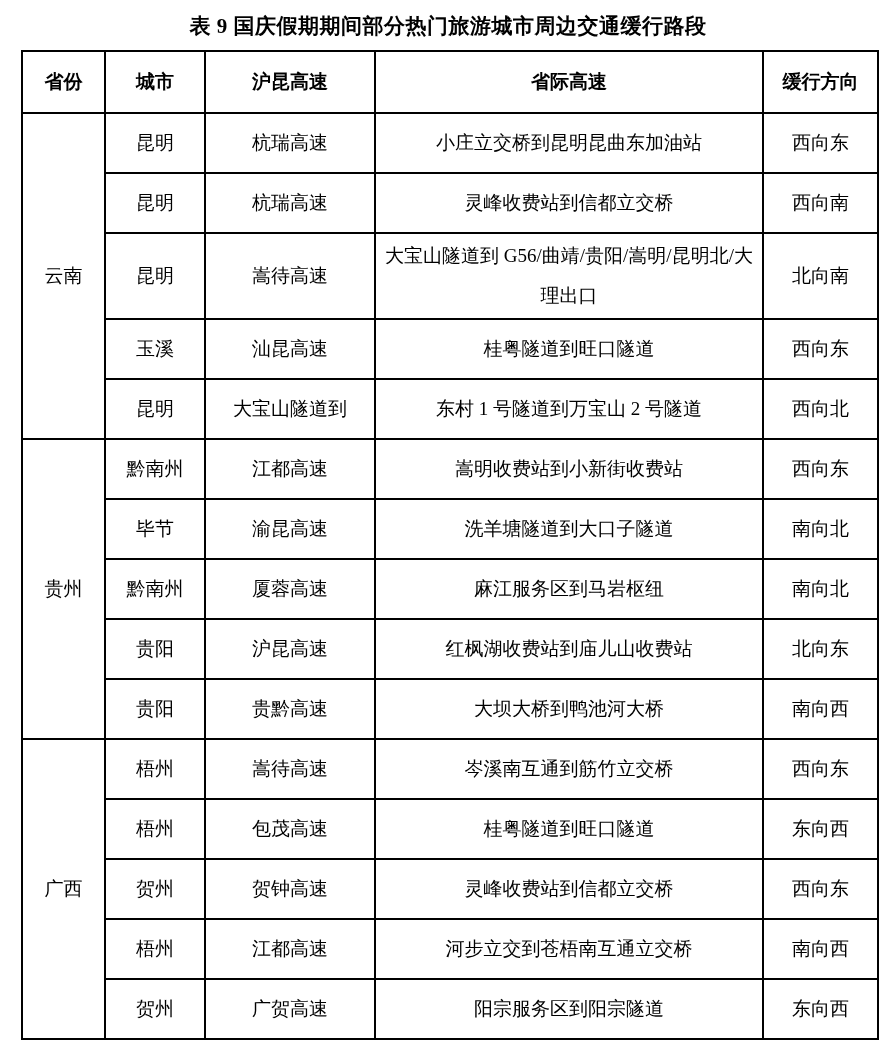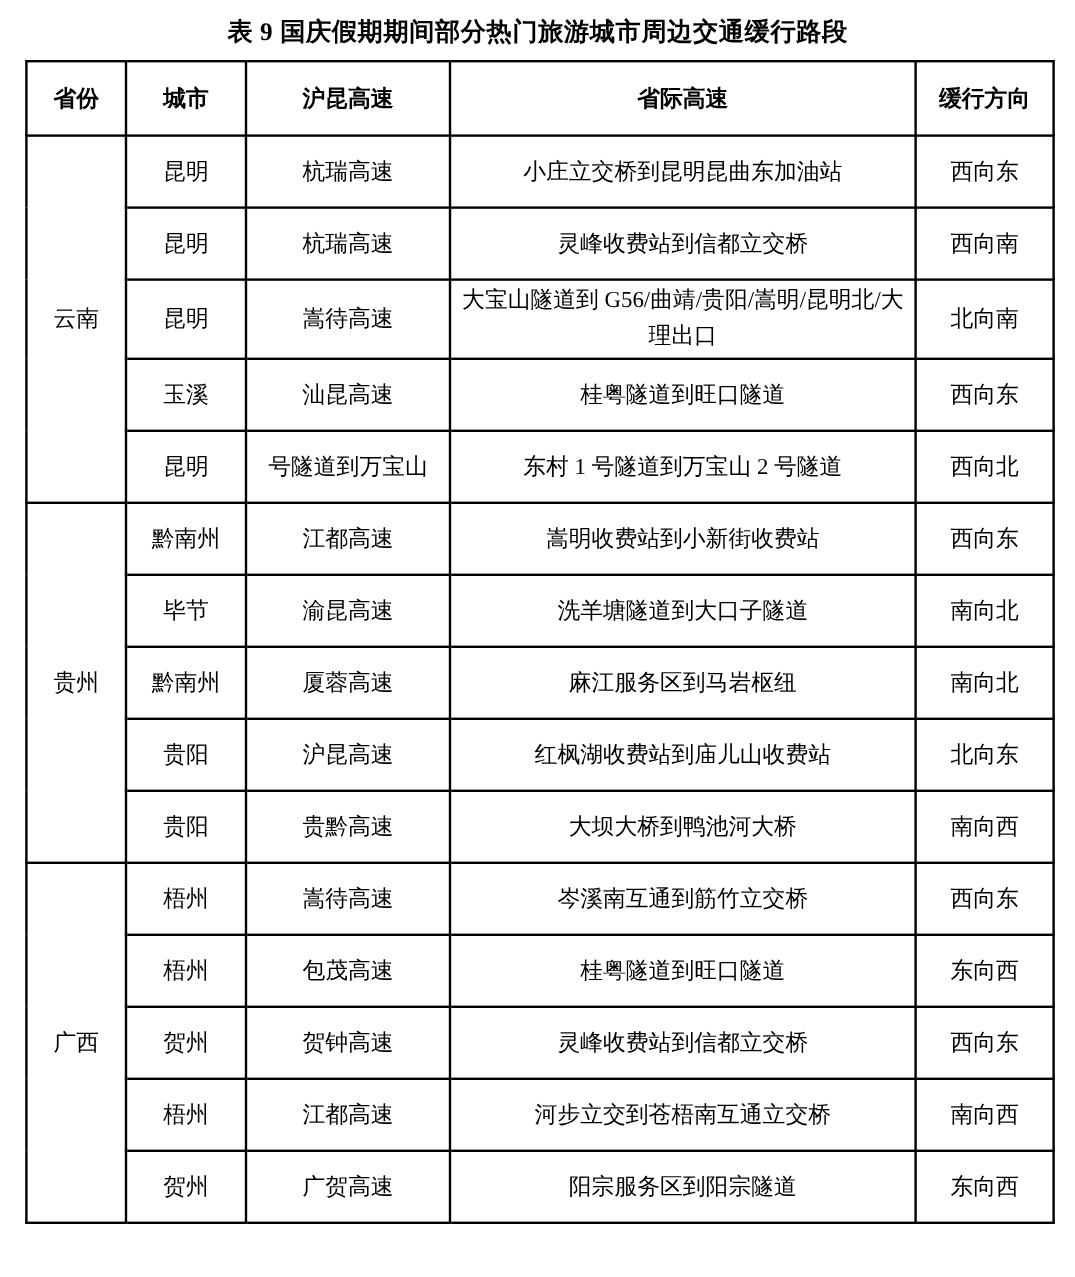--- a/index.html
+++ b/index.html
@@ -46,21 +46,21 @@
     font-weight: bold;
     height: 62px;
   }
   table.traffic-table td {
     height: 60px;
   }
   td.section-wrap {
     text-align: left;
     padding-left: 6px;
     padding-right: 6px;
-    line-height: 30px;
+    line-height: 40px;
     margin-left: 28px;
   }
   col.c-province { width: 83px; }
   col.c-city { width: 100px; }
   col.c-highway { width: 170px; }
   col.c-section { width: 388px; }
   col.c-direction { width: 115px; }
 </style>
 </head>
 <body>
@@ -107,21 +107,21 @@
         <td>北向南</td>
       </tr>
       <tr>
         <td>玉溪</td>
         <td>汕昆高速</td>
         <td>桂粤隧道到旺口隧道</td>
         <td>西向东</td>
       </tr>
       <tr>
         <td>昆明</td>
-        <td>号隧道到万宝山</td>
+        <td>大宝山隧道到</td>
         <td>东村 1 号隧道到万宝山 2 号隧道</td>
         <td>西向北</td>
       </tr>
 
       <tr>
         <td rowspan="5">贵州</td>
         <td>黔南州</td>
         <td>江都高速</td>
         <td>嵩明收费站到小新街收费站</td>
         <td>西向东</td>

